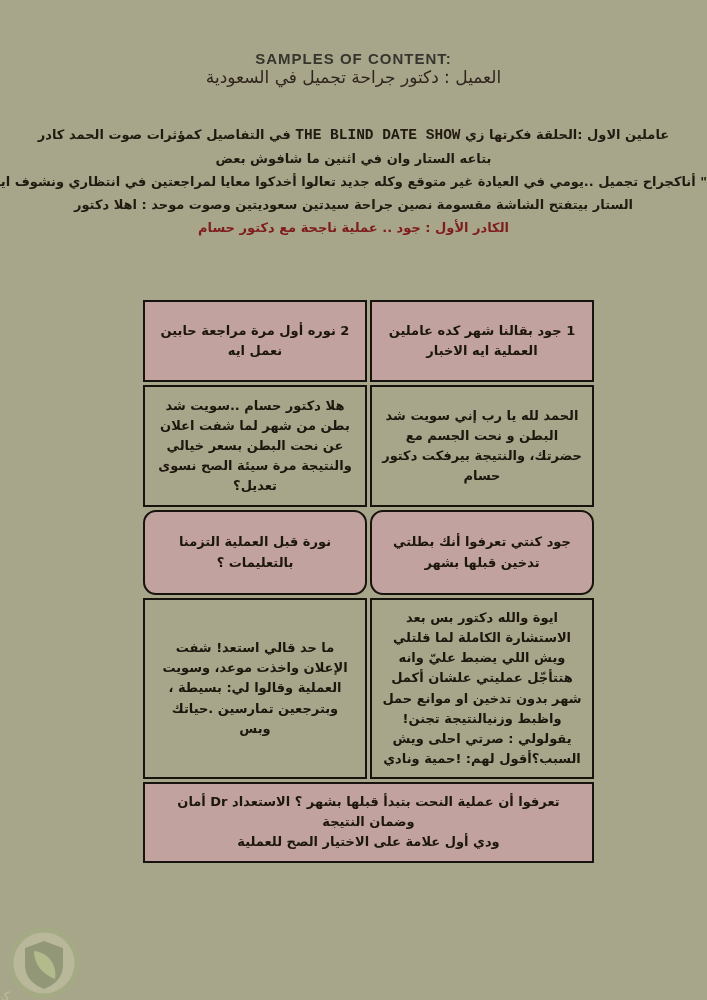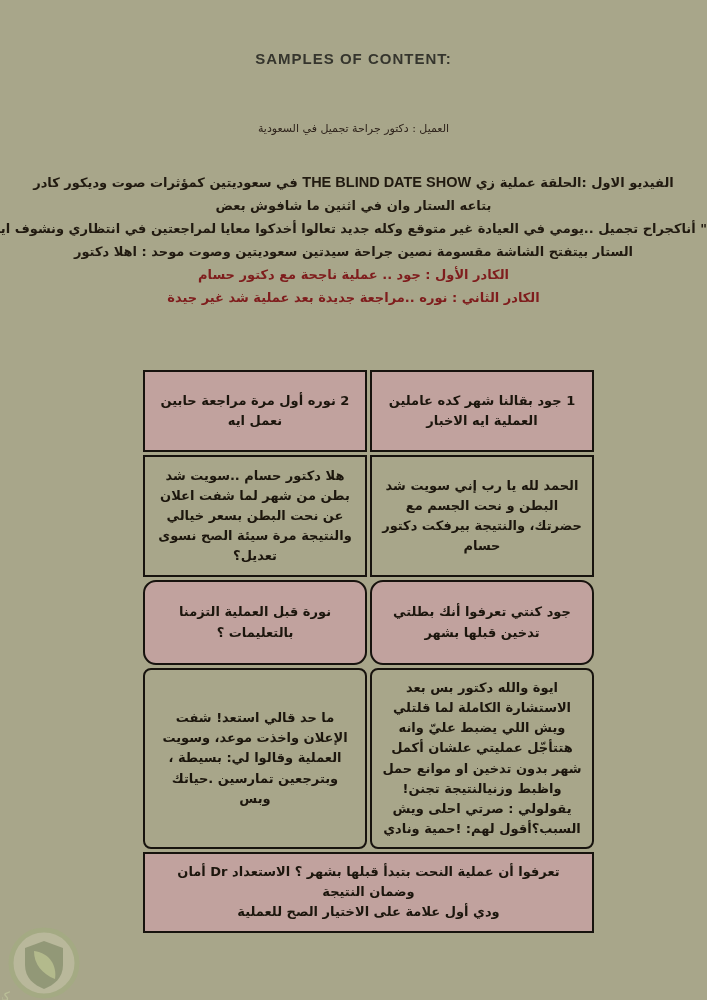--- a/index.html
+++ b/index.html
@@ -13,38 +13,37 @@
   .doc-title{
     padding-top:50px;
     text-align:center;
     font-family:"Liberation Sans",sans-serif;
     font-size:15px;
     letter-spacing:1px;
     color:#35352d;
     font-weight:600;
   }
   .client-line{
-    margin-top:55px;
     text-align:center;
     direction:rtl;
-    font-size:11px;
+    font-size:17px;
     color:#2f241c;
   }
   .intro{
     margin-top:36px;
     text-align:center;
     direction:rtl;
     font-size:13px;
     font-weight:bold;
     color:#211a10;
     line-height:23px;
   }
   .intro .line{white-space:nowrap;}
   .latin-show{
-    font-family:Liberation Sans, sans-serif;
+    font-family:Liberation Mono, monospace;
     font-size:14.5px;
     font-weight:bold;
     direction:ltr;
     unicode-bidi:embed;
   }
   .cadre{color:#7f1d1d;}
   table.dialogue{
     border-collapse:separate;
     border-spacing:3px;
     margin:58px 0 0 140px;
@@ -58,44 +57,43 @@
     direction:rtl;
     font-size:13px;
     font-weight:bold;
     line-height:1.55;
     color:#1c160d;
     padding:8px 9px;
   }
   tr.r1 td{height:62px;background:#c1a29e;}
   tr.r2 td{height:102px;background:#a8a68a;}
   tr.r3 td{height:65px;background:#c1a29e;border-radius:13px;}
-  tr.r4 td{height:156px;background:#a8a68a;border-radius:8px;}
+  tr.r4 td{height:156px;background:#a8a68a;}
   tr.r5 td{height:56px;background:#c1a29e;white-space:pre-line;}
   .watermark{
     position:absolute;
     left:2px;top:926px;
     opacity:0.42;
   }
 </style>
 </head>
 <body>
 
 <div class="page">
 
   <div class="doc-title">SAMPLES OF CONTENT:</div>
 
   <div class="client-line">العميل : دكتور جراحة تجميل في السعودية</div>
 
   <div class="intro">
-    <div class="line"><span>الفيديو الاول :الحلقة عملية زي</span> <span class="latin-show">THE BLIND DATE SHOW</span> <span>في سعوديتين كمؤثرات صوت وديكور كادر</span></div>
+    <div class="line"><span>عاملين الاول :الحلقة فكرتها زي</span> <span class="latin-show">THE BLIND DATE SHOW</span> <span>في التفاصيل كمؤثرات صوت الحمد كادر</span></div>
     <div class="line">بتاعه الستار وان في اثنين ما شافوش بعض</div>
     <div class="line">" أناكجراح تجميل ..يومي في العيادة غير متوقع وكله جديد تعالوا أخدكوا معايا لمراجعتين في انتظاري ونشوف ايه اللي مستنيني"</div>
     <div class="line">الستار بيتفتح  الشاشة مقسومة نصين جراحة سيدتين سعوديتين وصوت موحد : اهلا دكتور</div>
     <div class="line cadre">الكادر الأول : جود .. عملية ناجحة مع دكتور حسام</div>
-    <div class="line cadre">الكادر الثاني : نوره ..مراجعة جديدة بعد عملية شد غير جيدة</div>
   </div>
 
   <table class="dialogue" dir="rtl">
     <tbody>
         <tr class="r1">
       <td>1 جود بقالنا شهر كده عاملين العملية ايه الاخبار</td>
       <td>2 نوره أول مرة مراجعة حابين نعمل ايه</td>
     </tr>
     <tr class="r2">
       <td>الحمد لله يا رب إني سويت شد البطن و نحت الجسم مع حضرتك، والنتيجة بيرفكت دكتور حسام</td>

